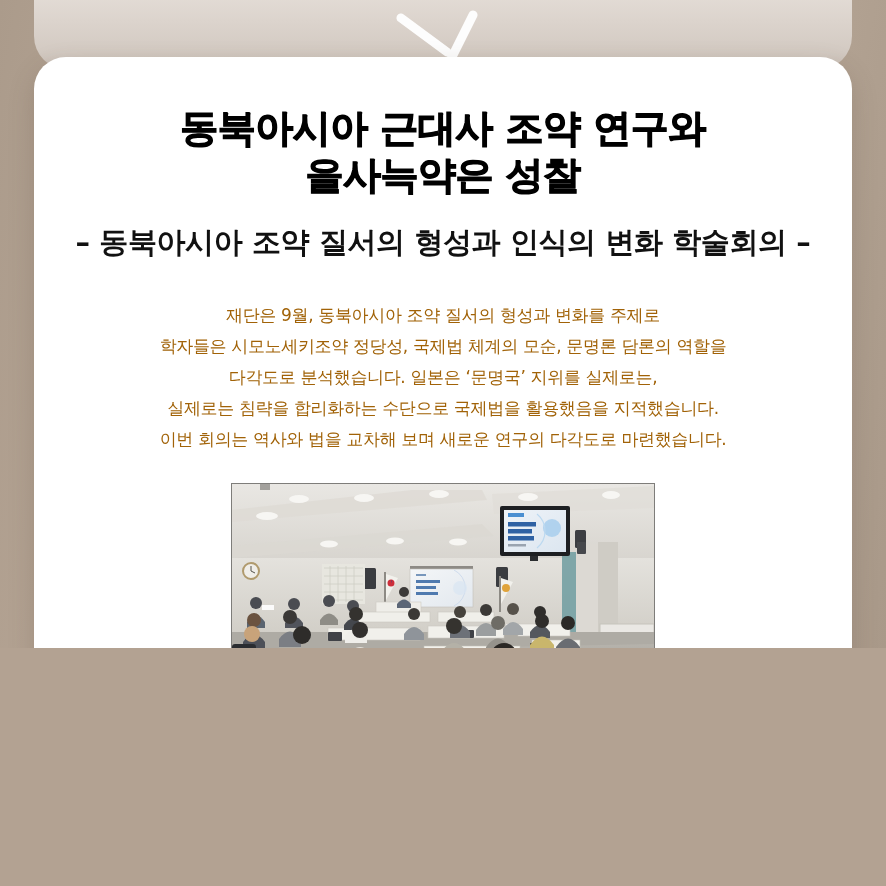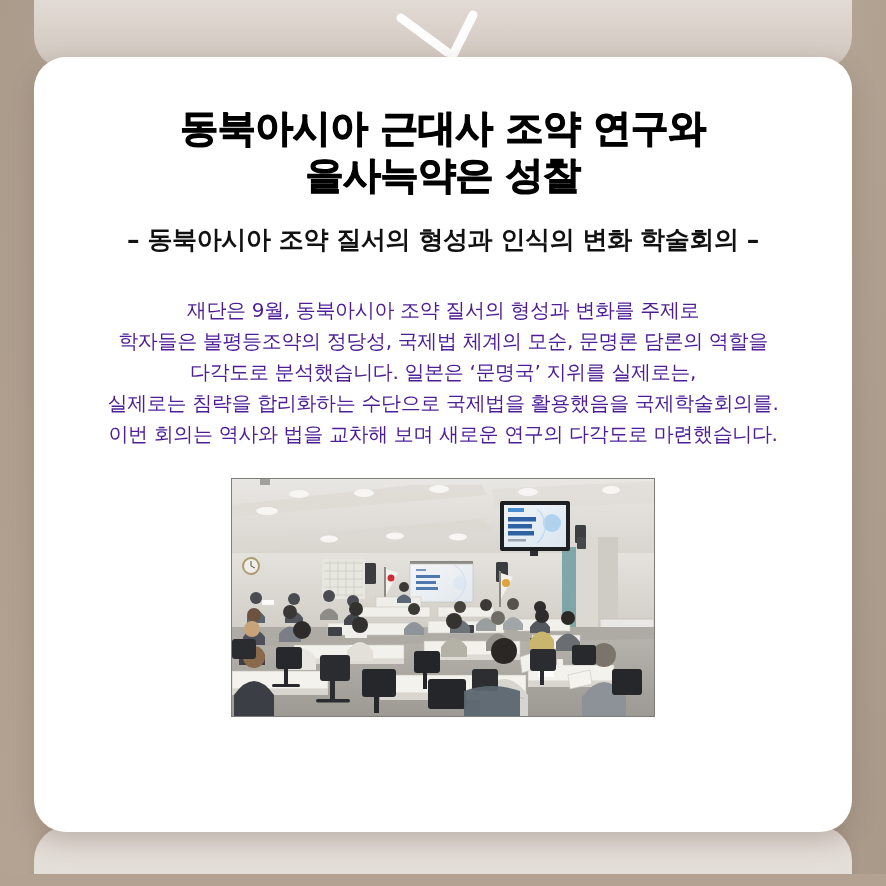--- a/index.html
+++ b/index.html
@@ -11,21 +11,21 @@
     width: 886px;
     height: 886px;
     overflow: hidden;
     font-family: "Liberation Sans", "DejaVu Sans", sans-serif;
     background: #b3a292;
   }
 
   .stage {
     position: relative;
     width: 886px;
-    height: 874px;
+    height: 648px;
     background: linear-gradient(100deg, #ab9b8b 0%, #b5a494 18%, #bcab9b 50%, #b3a393 82%, #a99989 100%);
     overflow: hidden;
     text-decoration: underline;
   }
 
   
   .card-back-bottom {
     position: absolute;
     left: 34px;
     right: 34px;
@@ -84,33 +84,33 @@
     letter-spacing: -0.5px;
     color: #000000;
     margin: 0;
     -webkit-text-stroke: 1.1px #000;
   }
   .title .line { display: block; }
 
   .subtitle {
     font-family: "DejaVu Sans", "Liberation Sans", sans-serif;
     font-weight: 700;
-    font-size: 25px;
+    font-size: 29px;
     line-height: 1.2;
     color: #111111;
     margin: 26px 0 0 0;
     letter-spacing: -0.4px;
   }
 
   .body-text {
     margin: 40px 0 0 0;
     font-family: "DejaVu Sans", "Liberation Sans", sans-serif;
-    font-size: 20px;
+    font-size: 17px;
     line-height: 31px;
-    color: #4c1d95;
+    color: #a16207;
     letter-spacing: -0.35px;
   }
   .body-text .line { display: block; white-space: nowrap; }
 
   
   .photo-wrap {
     margin: 28px auto 0 auto;
     width: 424px;
     height: 239px;
     position: relative;
@@ -148,23 +148,23 @@
 
       <h1 class="title">
         <span class="line">동북아시아 근대사 조약 연구와</span>
         <span class="line">을사늑약은 성찰</span>
       </h1>
 
       <p class="subtitle">– 동북아시아 조약 질서의 형성과 인식의 변화 학술회의 –</p>
 
       <div class="body-text">
         <span class="line">재단은 9월, 동북아시아 조약 질서의 형성과 변화를 주제로</span>
-        <span class="line">학자들은 불평등조약의 정당성, 국제법 체계의 모순, 문명론 담론의 역할을</span>
+        <span class="line">학자들은 시모노세키조약 정당성, 국제법 체계의 모순, 문명론 담론의 역할을</span>
         <span class="line">다각도로 분석했습니다. 일본은 ‘문명국’ 지위를 실제로는,</span>
-        <span class="line">실제로는 침략을 합리화하는 수단으로 국제법을 활용했음을 국제학술회의를.</span>
+        <span class="line">실제로는 침략을 합리화하는 수단으로 국제법을 활용했음을 지적했습니다.</span>
         <span class="line">이번 회의는 역사와 법을 교차해 보며 새로운 연구의 다각도로 마련했습니다.</span>
       </div>
 
       <div class="photo-wrap">
         <div class="photo">
           <svg width="422" height="237" viewBox="0 0 422 237" xmlns="http://www.w3.org/2000/svg">
             <defs>
               <linearGradient id="ceil" x1="0" y1="0" x2="0" y2="1">
                 <stop offset="0" stop-color="#e9e7e3"></stop>
                 <stop offset="1" stop-color="#d6d3cd"></stop>

